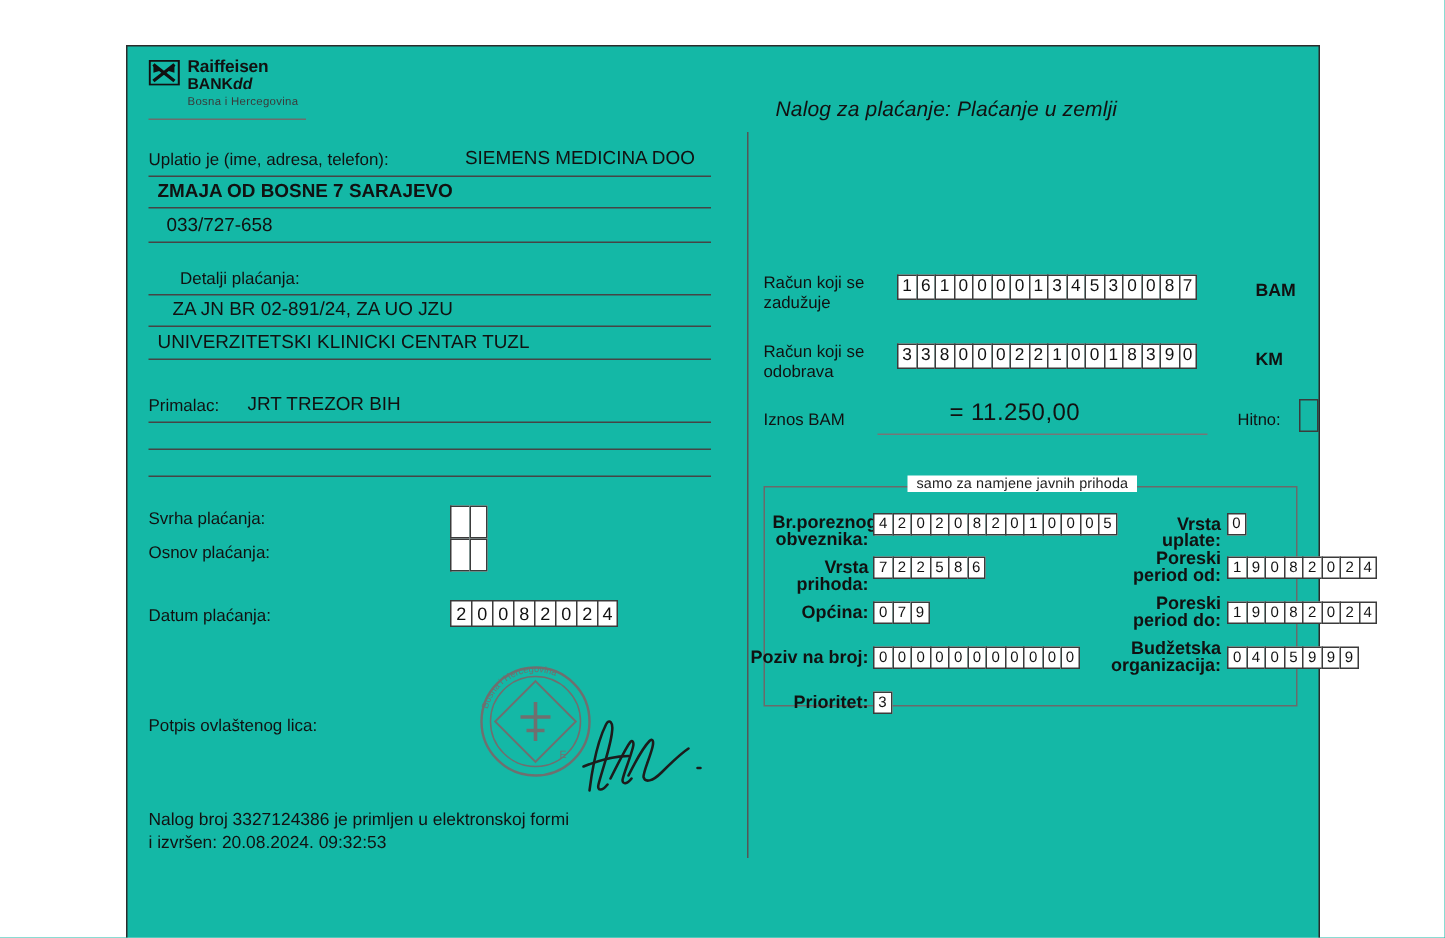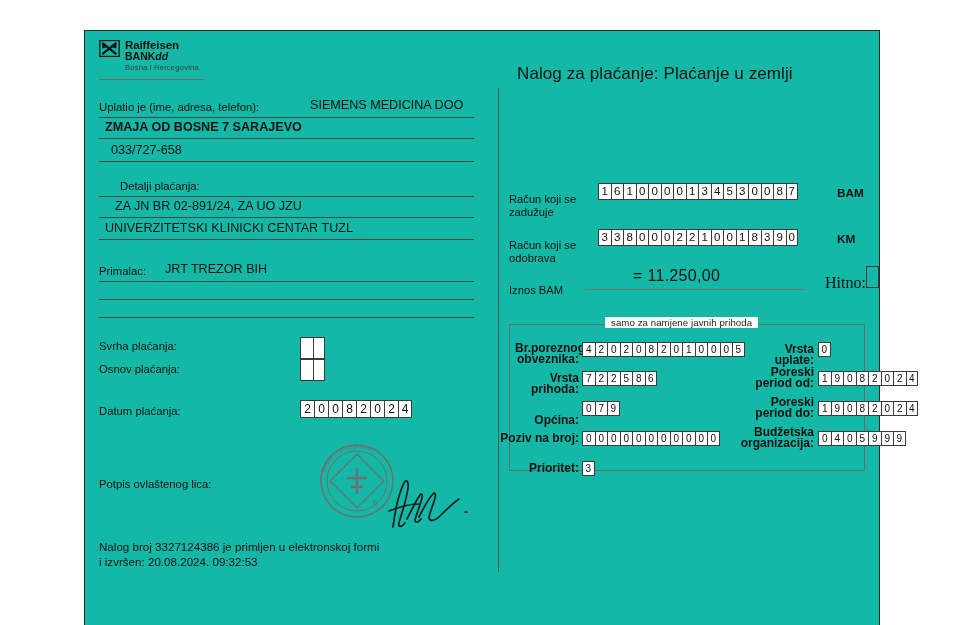--- a/index.html
+++ b/index.html
@@ -19,42 +19,42 @@
   
   .logo{position:absolute;left:14px;top:9px;width:150px;}
   .logo-row{display:flex;align-items:flex-start;}
   .logo-mark{width:21px;height:17px;margin-right:5px;flex:none;}
   .logo-txt1{font-size:11.5px;font-weight:bold;line-height:11px;letter-spacing:-0.1px;}
   .logo-txt2{font-size:10.5px;font-weight:bold;font-style:italic;line-height:11px;}
   .logo-txt2 b{font-style:normal;}
   .logo-sub{font-size:7.6px;color:#3a3a3a;margin-top:1px;margin-left:26px;letter-spacing:.2px;}
   .logo-underline{position:absolute;left:14px;top:48px;width:105px;border-top:1px solid #6d6d6d;}
   
-  .doc-title{position:absolute;left:432px;top:33px;font-size:17px;letter-spacing:.1px;}
+  .doc-title{position:absolute;left:432px;top:33px;font-size:14px;letter-spacing:.1px;font-style:italic;}
   .rule{position:absolute;border-top:1px solid #454545;}
   .rule.thin{border-top:1px solid #767676;}
   
   .f-lbl{position:absolute;font-size:11.3px;}
   .f-val{position:absolute;font-size:12.6px;}
   
   .boxes{position:absolute;display:flex;}
   .boxes span{
     display:block;border:1px solid #3b3b3b;border-right:none;
     text-align:center;box-sizing:border-box;background:#fff;
   }
   .boxes span:last-child{border-right:1px solid #3b3b3b;}
   .boxes.acct span{width:12.5px;height:17px;line-height:15px;font-size:11.5px;}
   .boxes.date span{width:14px;height:18px;line-height:16px;font-size:12px;}
   .boxes.small span{width:12.5px;height:14.5px;line-height:13px;font-size:10px;}
   .boxes.blank span{width:12.5px;height:22px;}
   
-  .r-lbl{position:absolute;font-size:11.2px;line-height:12.6px;margin-top:10px;}
+  .r-lbl{position:absolute;font-size:11.2px;line-height:12.6px;}
   .r-cur{position:absolute;font-size:11.8px;font-weight:bold;}
   .amount{position:absolute;font-size:16px;letter-spacing:.3px;}
-  .hitno-lbl{position:absolute;font-size:16px;font-family:Liberation Serif, serif;}
+  .hitno-lbl{position:absolute;font-size:11px;}
   .hitno-box{position:absolute;width:11px;height:20px;border:1px solid #3b3b3b;}
   
   .pub{
     position:absolute;left:424px;top:293px;width:356px;height:147px;
     border:1px solid #6a6a6a;box-sizing:border-box;
   }
   .pub-legend{
     position:absolute;left:520px;top:286px;background:#fff;padding:0 6px;
     font-size:9.6px;color:#222;letter-spacing:.1px;
   }
@@ -279,21 +279,21 @@
       <span>1</span>
       <span>9</span>
       <span>0</span>
       <span>8</span>
       <span>2</span>
       <span>0</span>
       <span>2</span>
       <span>4</span>
     </div>
 
-  <div class="p-lbl" style="left:428px;top:372px;width:66px;margin-top:12px;">Općina:</div>
+  <div class="p-lbl" style="left:428px;top:372px;width:66px;">Općina:</div>
   <div class="boxes small" id="municipality-boxes" style="left:497px;top:370px;">
       <span>0</span>
       <span>7</span>
       <span>9</span>
     </div>
 
   <div class="p-lbl" style="left:640px;top:366px;width:89px;">
     <div>Poreski</div>
     <div>period do:</div>
   </div>

